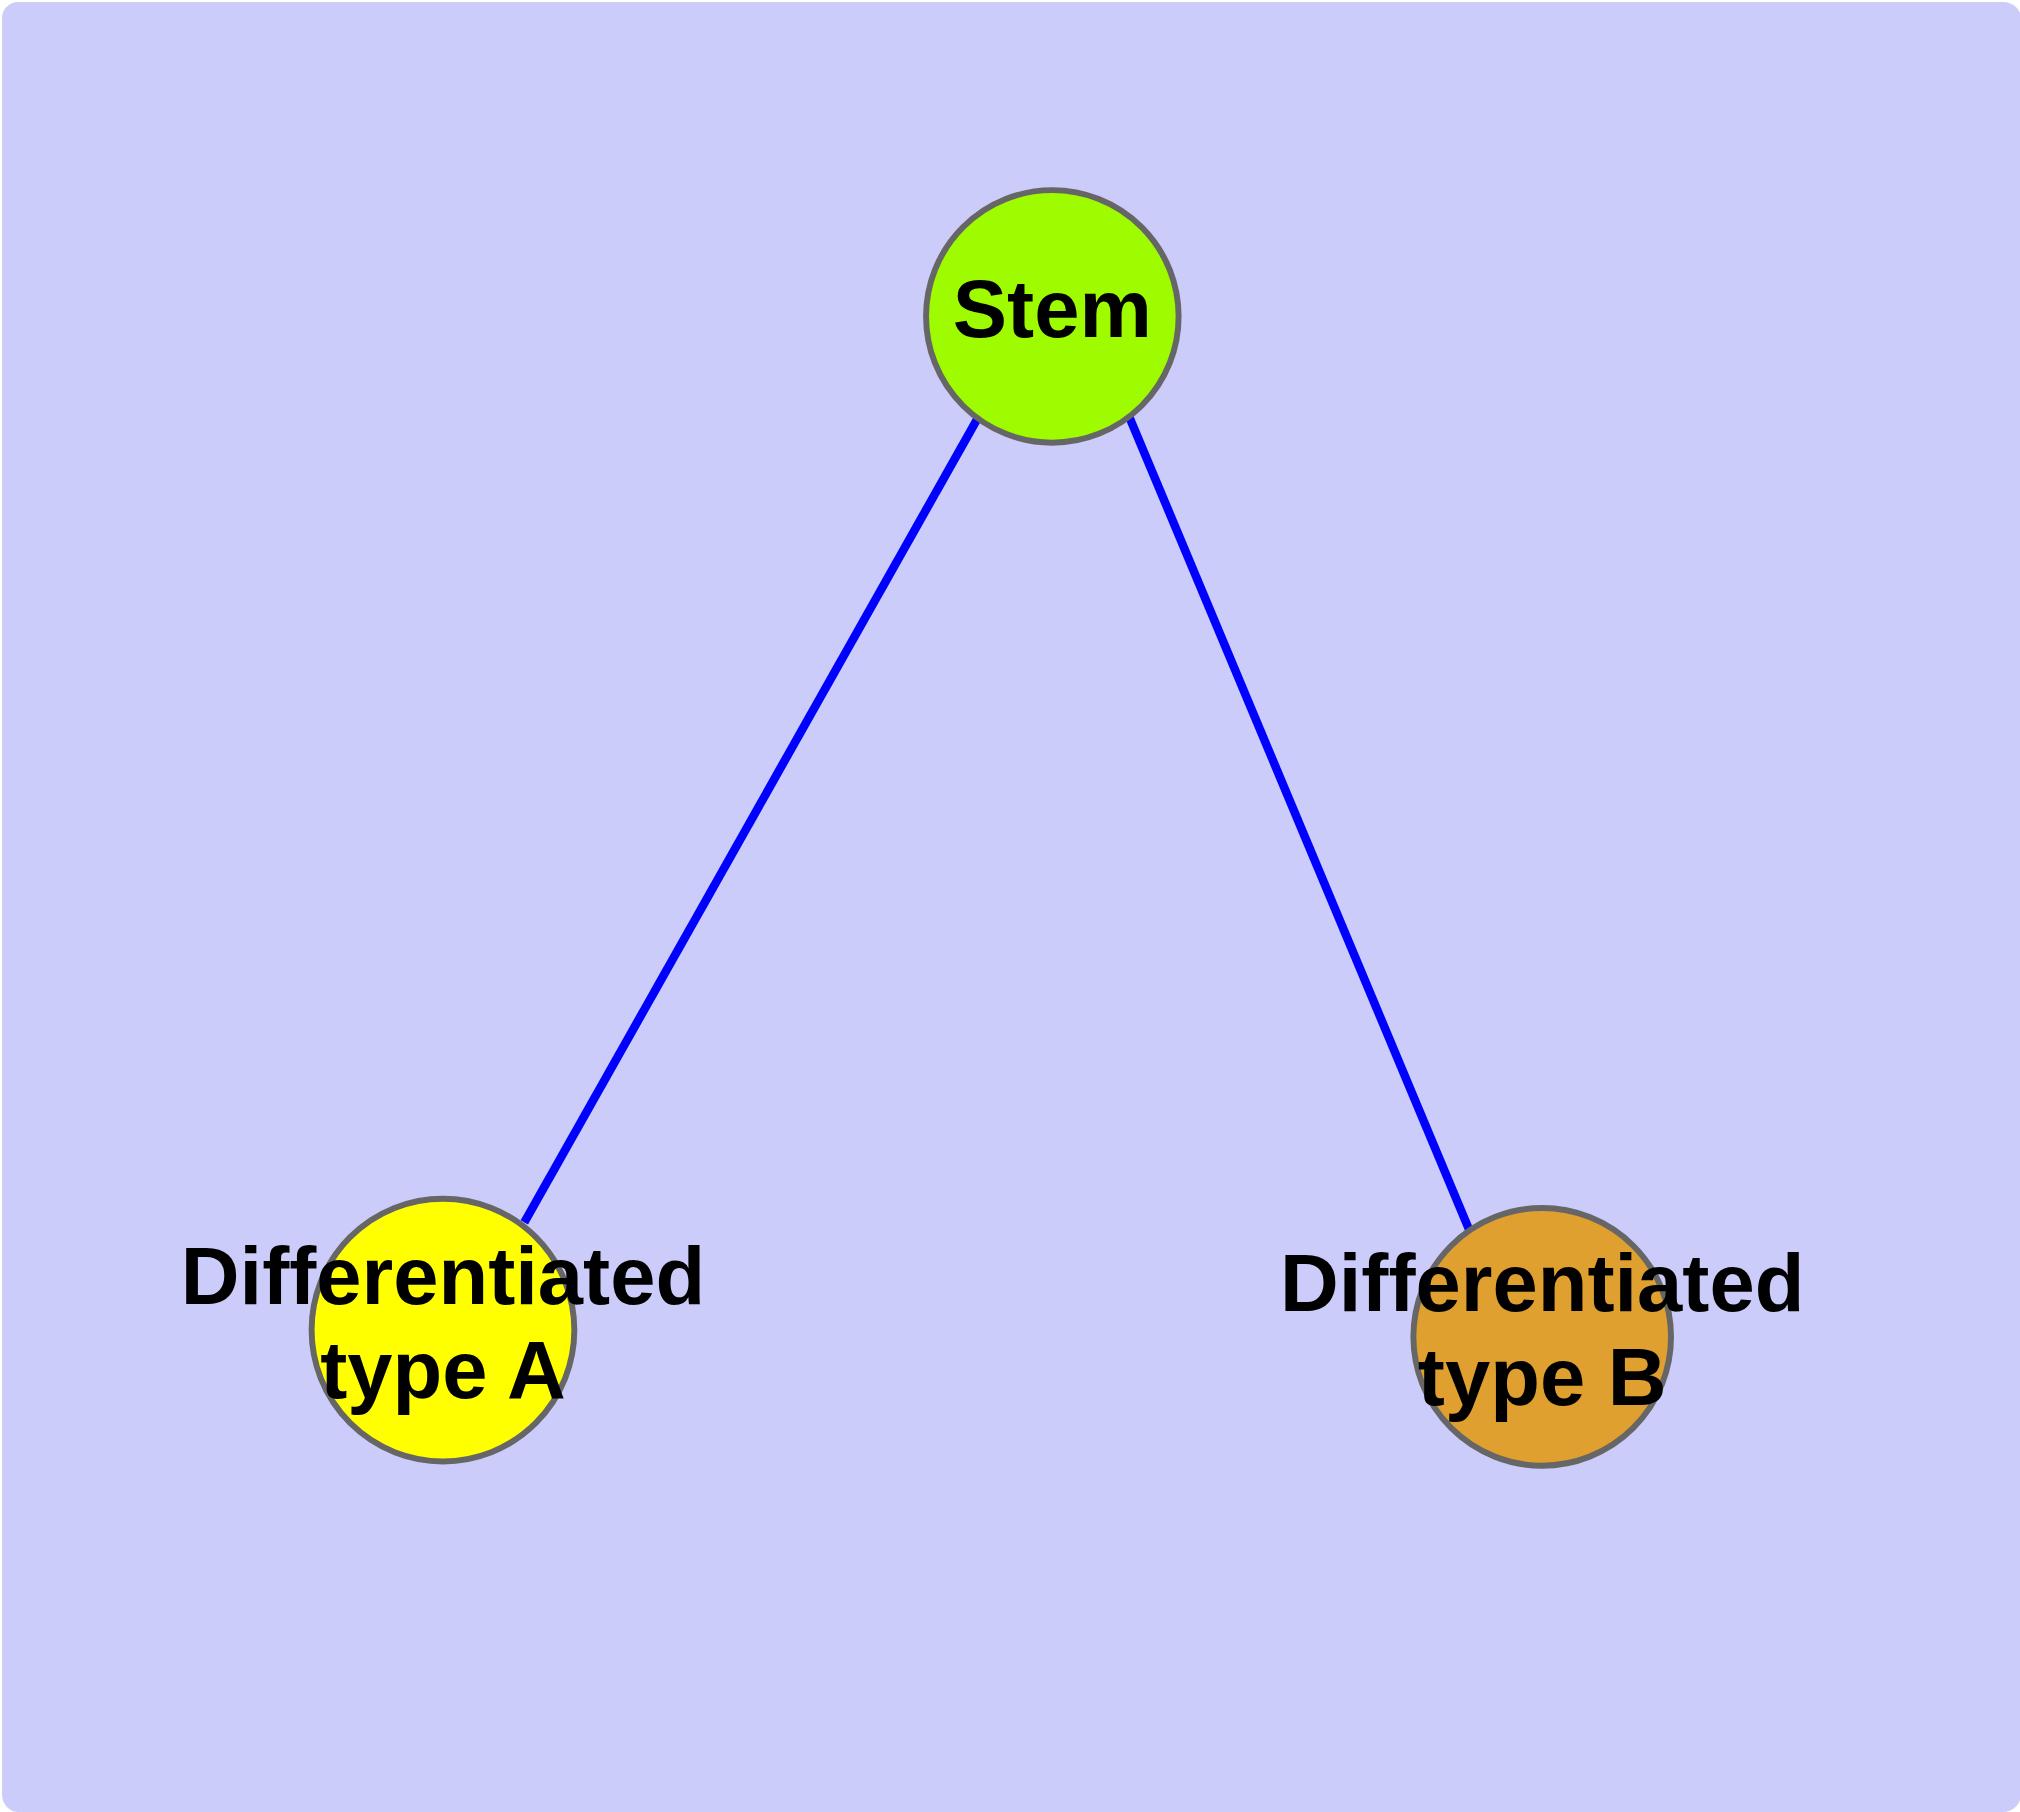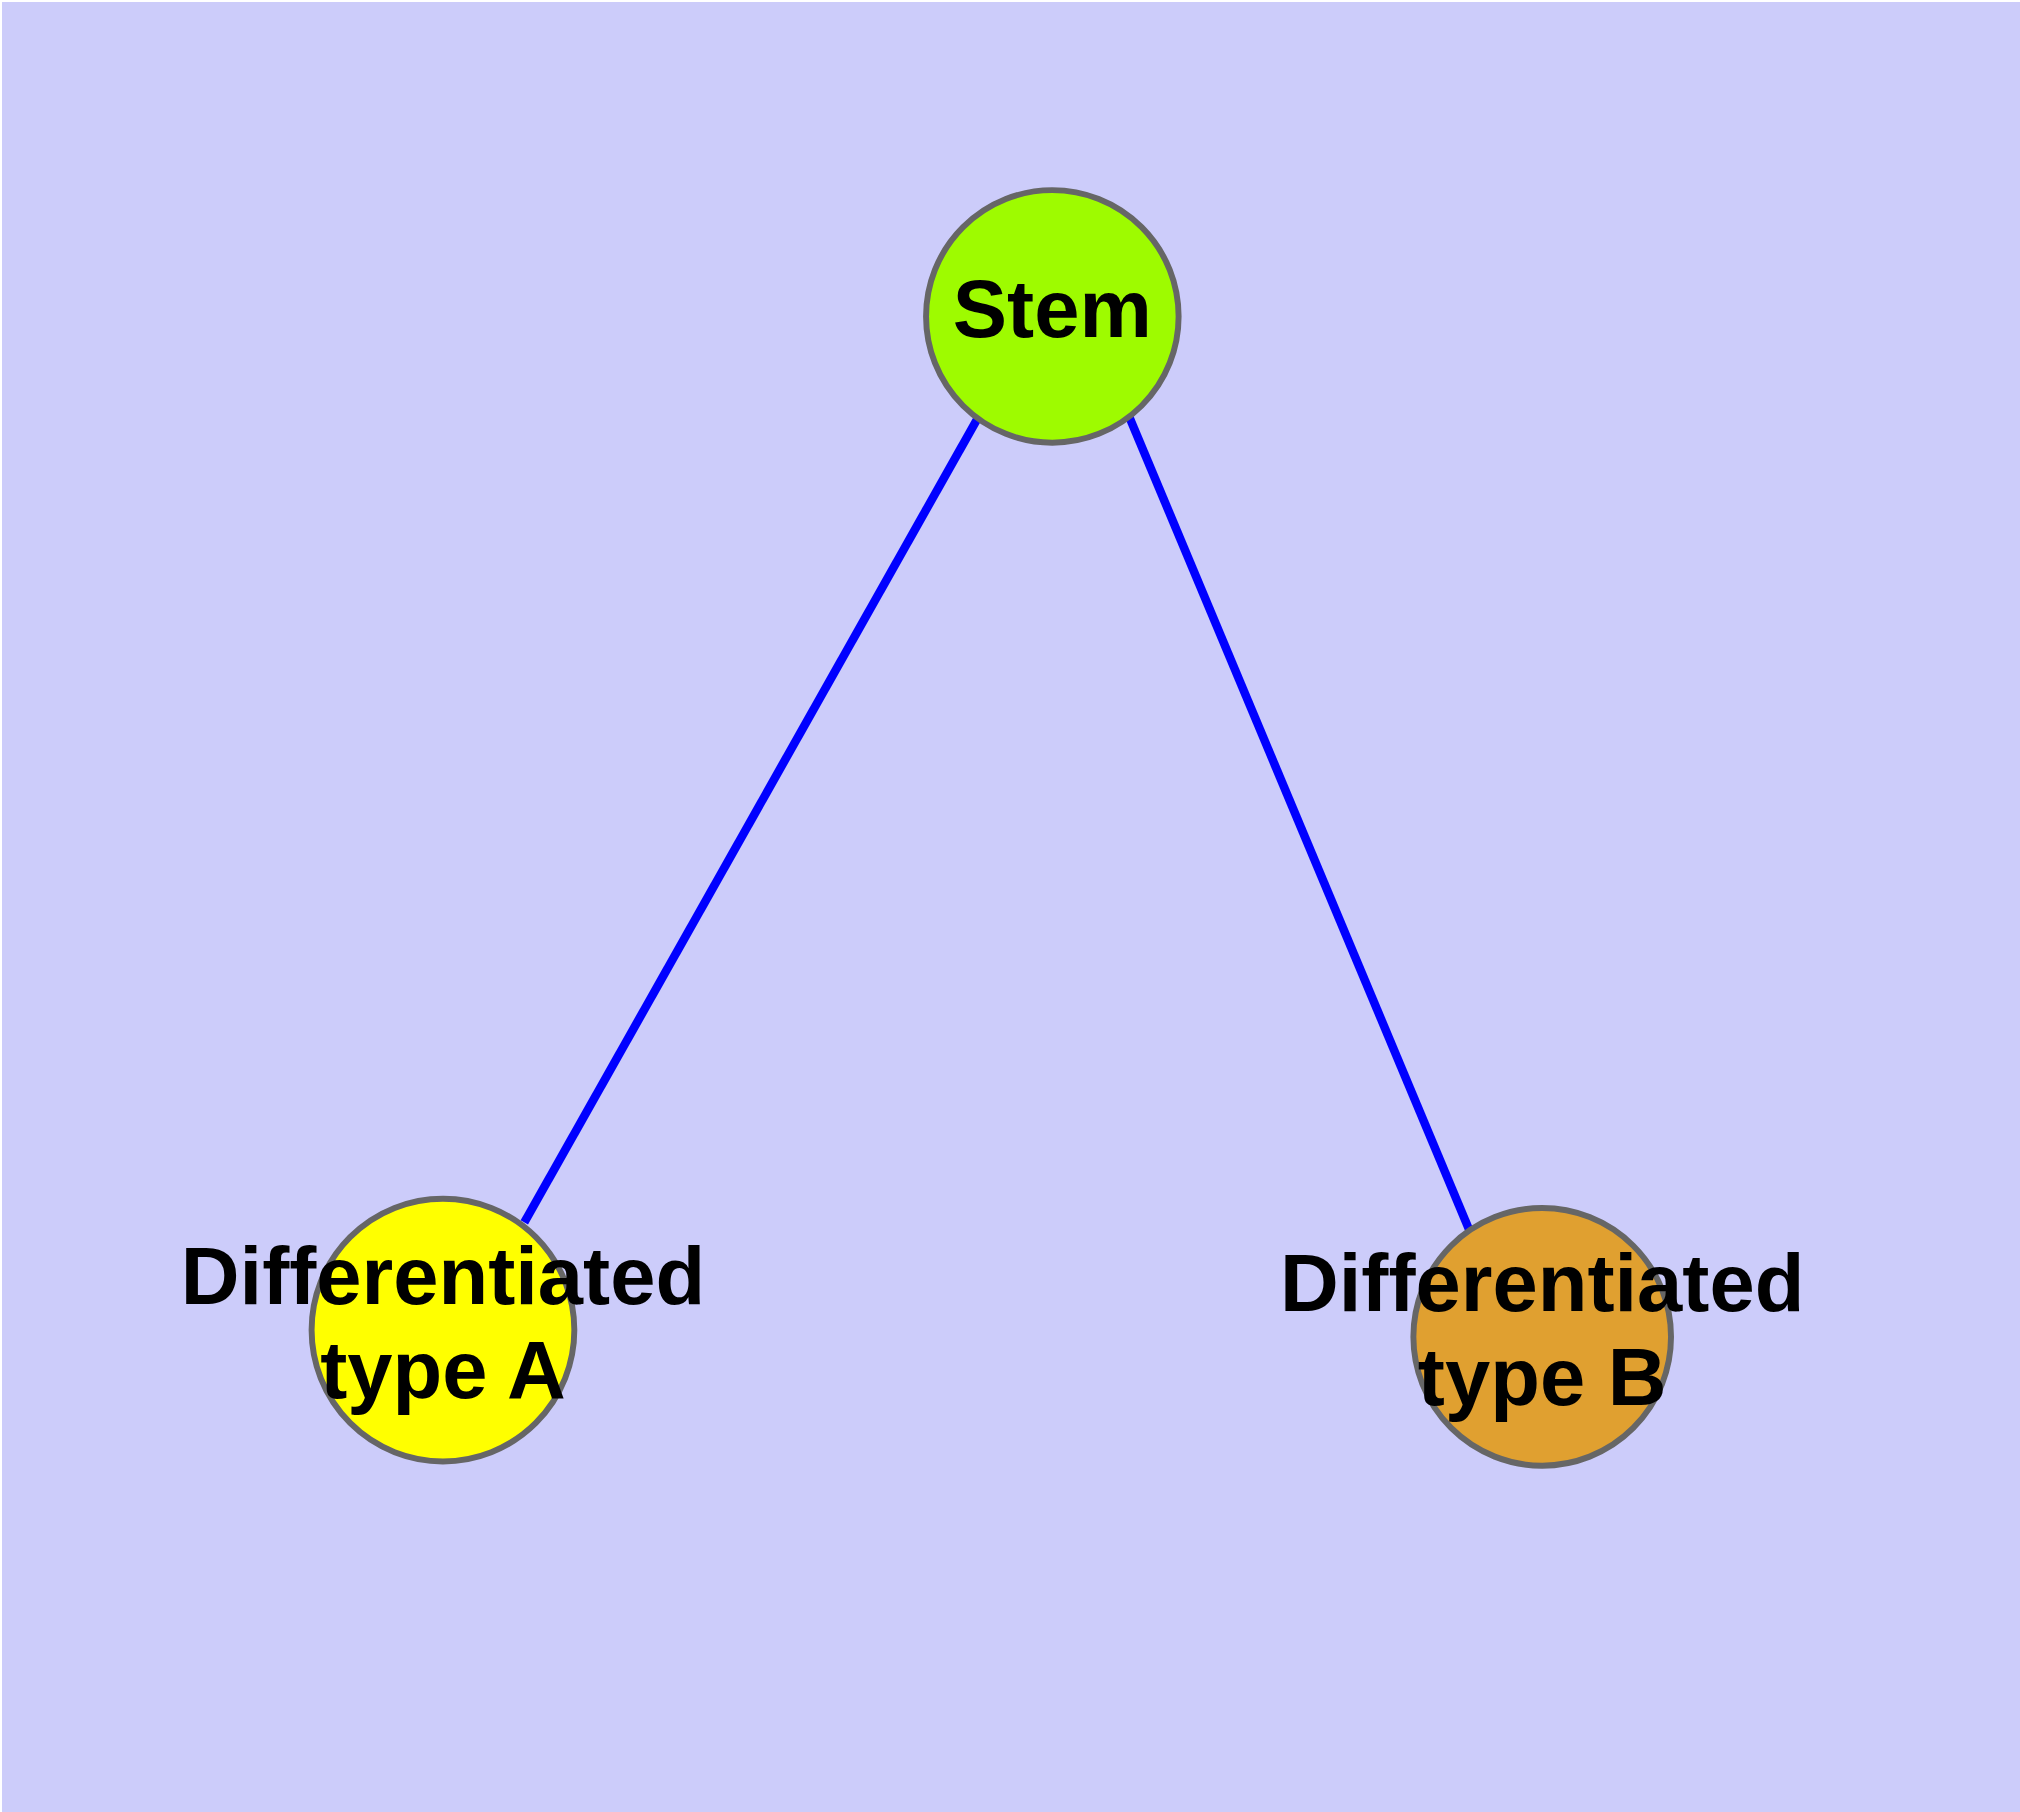--- a/index.html
+++ b/index.html
@@ -11,20 +11,21 @@
   #canvas-root {
     position: relative;
     width: 2021px;
     height: 1812px;
     overflow: hidden;
     background: #ccccfa;
     box-sizing: border-box;
     border-top: 2.5px solid #ffffff;
     border-left: 2.5px solid #ffffff;
     font-family: "Liberation Sans", "DejaVu Sans", sans-serif;
+    border-radius: 18px;
   }
   #graph-svg {
     position: absolute;
     top: 0;
     left: 0;
     width: 2021px;
     height: 1812px;
     display: block;
   }
   .node-label {

